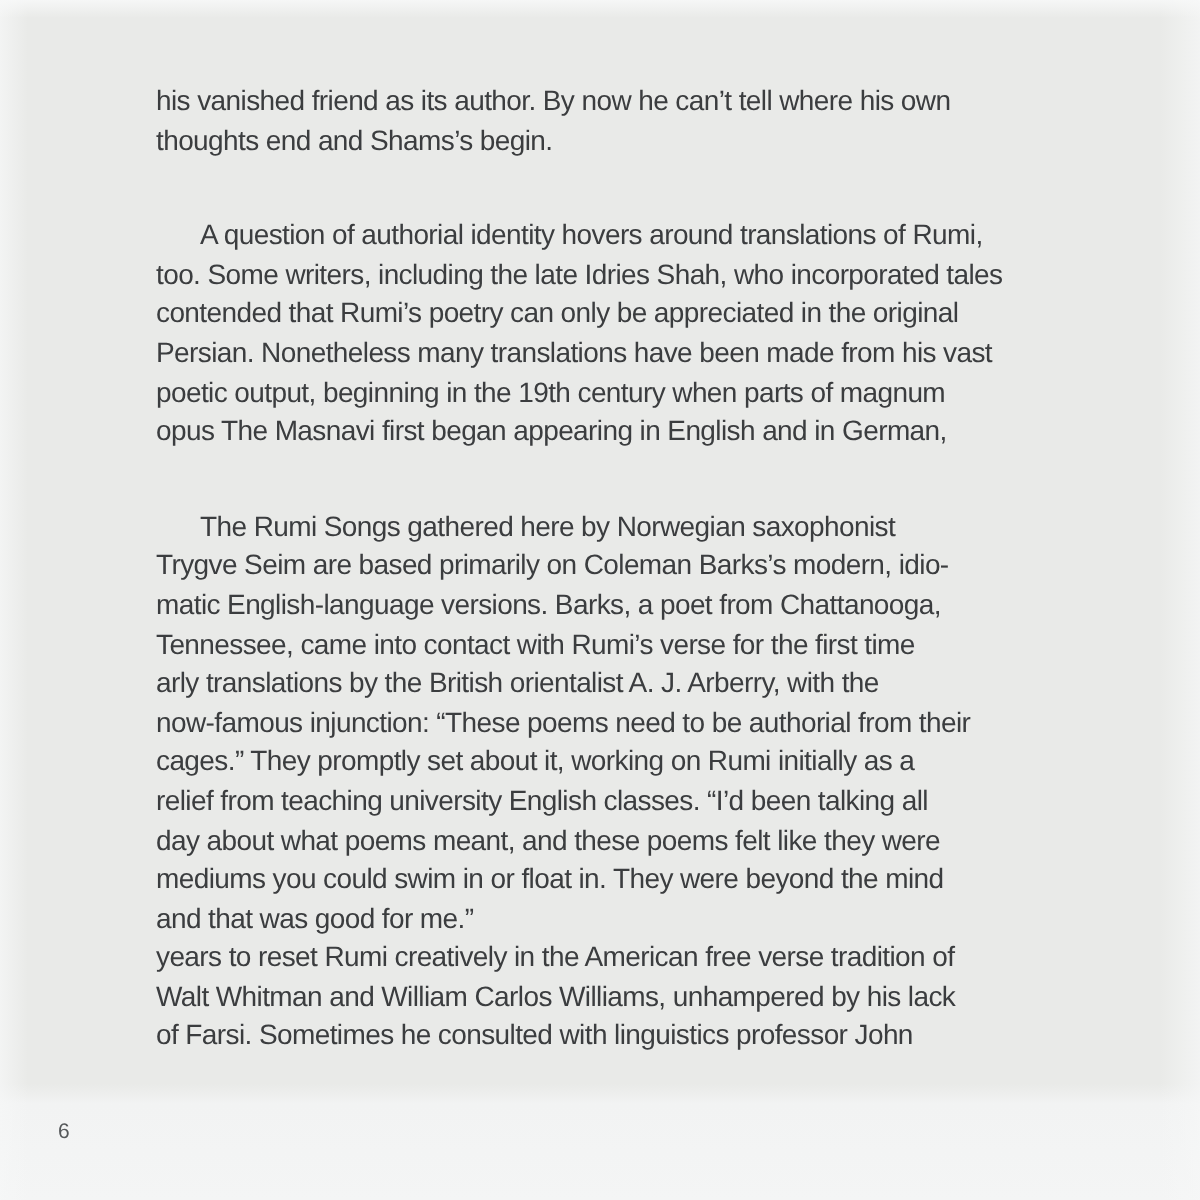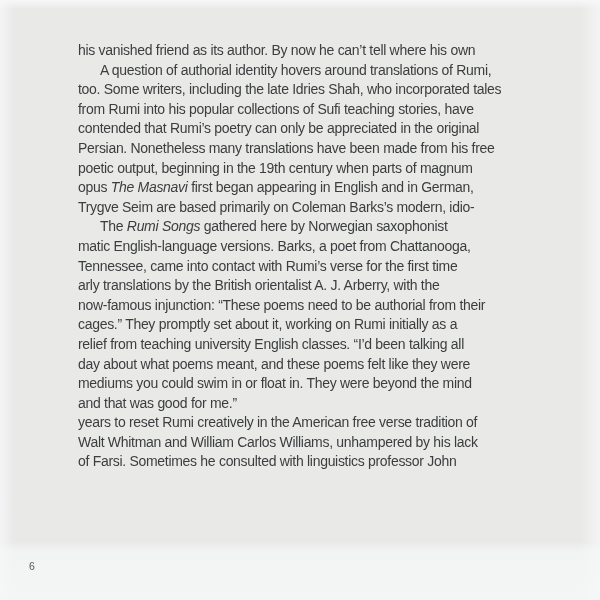--- a/index.html
+++ b/index.html
@@ -32,48 +32,48 @@
     color: #3b3d3f;
     font-size: 14px;
     line-height: 19.6px;
     letter-spacing: -0.3px;
   }
   .line {
     white-space: nowrap;
   }
   .line.indent {
     padding-left: 22px;
+    margin-top: 28px;
   }
   .italic {
-    font-style: italic;
   }
   .page-number {
     position: absolute;
     left: 29px;
     top: 560px;
     font-size: 10.5px;
     letter-spacing: 0;
     color: #56595b;
   }
 </style>
 </head>
 <body>
 
 <div class="page">
   <div class="text-block" style="color: rgb(59, 61, 63);">
       <div class="line"><span>his vanished friend as its author. By now he can’t tell where his own</span></div>
+      <div class="line"><span>thoughts end and Shams’s begin.</span></div>
       <div class="line indent"><span>A question of authorial identity hovers around translations of Rumi,</span></div>
       <div class="line"><span>too. Some writers, including the late Idries Shah, who incorporated tales</span></div>
-      <div class="line"><span>from Rumi into his popular collections of Sufi teaching stories, have</span></div>
       <div class="line"><span>contended that Rumi’s poetry can only be appreciated in the original</span></div>
-      <div class="line"><span>Persian. Nonetheless many translations have been made from his free</span></div>
+      <div class="line"><span>Persian. Nonetheless many translations have been made from his vast</span></div>
       <div class="line"><span>poetic output, beginning in the 19th century when parts of magnum</span></div>
       <div class="line"><span>opus </span><span class="italic">The Masnavi</span><span> first began appearing in English and in German,</span></div>
+      <div class="line indent"><span>The </span><span class="italic">Rumi Songs</span><span> gathered here by Norwegian saxophonist</span></div>
       <div class="line"><span>Trygve Seim are based primarily on Coleman Barks’s modern, idio-</span></div>
-      <div class="line indent"><span>The </span><span class="italic">Rumi Songs</span><span> gathered here by Norwegian saxophonist</span></div>
       <div class="line"><span>matic English-language versions. Barks, a poet from Chattanooga,</span></div>
       <div class="line"><span>Tennessee, came into contact with Rumi’s verse for the first time</span></div>
       <div class="line"><span>arly translations by the British orientalist A. J. Arberry, with the</span></div>
       <div class="line"><span>now-famous injunction: “These poems need to be authorial from their</span></div>
       <div class="line"><span>cages.” They promptly set about it, working on Rumi initially as a</span></div>
       <div class="line"><span>relief from teaching university English classes. “I’d been talking all</span></div>
       <div class="line"><span>day about what poems meant, and these poems felt like they were</span></div>
       <div class="line"><span>mediums you could swim in or float in. They were beyond the mind</span></div>
       <div class="line"><span>and that was good for me.”</span></div>
       <div class="line"><span>years to reset Rumi creatively in the American free verse tradition of</span></div>

